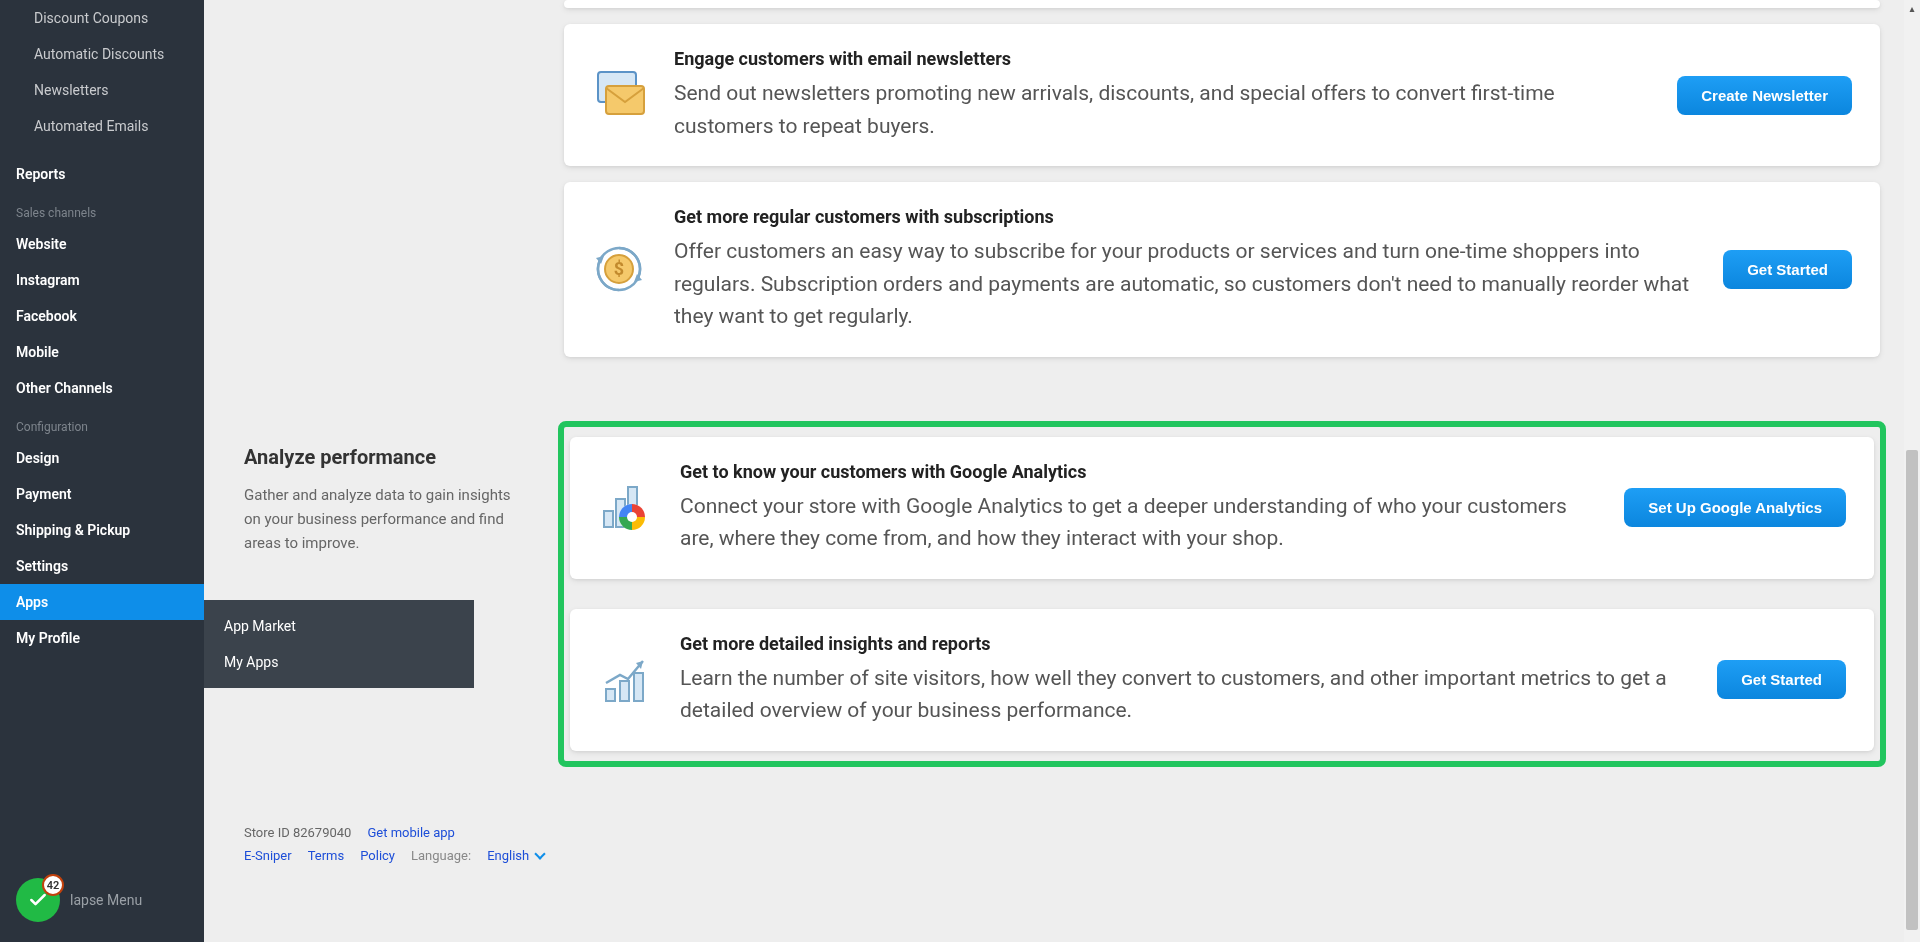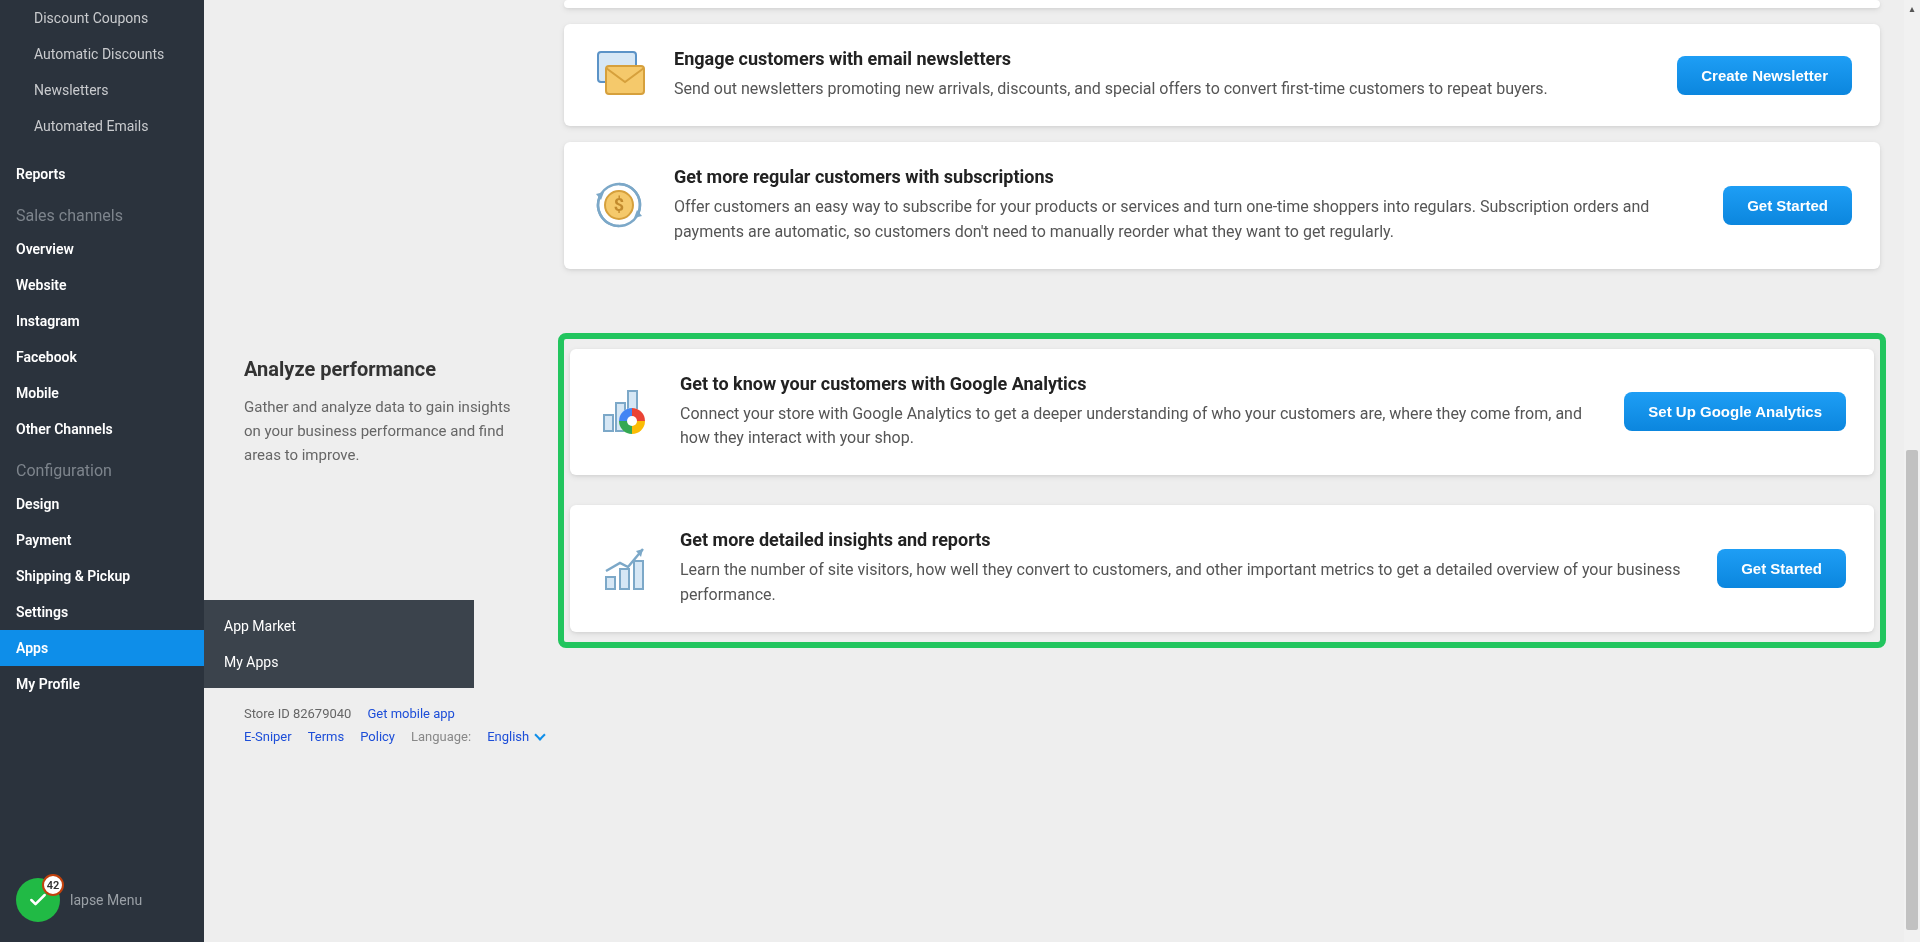--- a/index.html
+++ b/index.html
@@ -33,21 +33,21 @@
     }
     .sidebar-subitem {
       padding: 10px 16px 10px 34px;
       font-size: 14px;
       color: #c9cbce;
       cursor: pointer;
       font-weight: 400;
     }
     .sidebar-section-header {
       padding: 14px 16px 6px;
-      font-size: 16px;
+      font-size: 12px;
       color: #7d848c;
       font-weight: 400;
     }
     .sidebar-item.active {
       background: #0e8ee9;
       color: #fff;
     }
     .flyout {
       position: fixed;
       left: 204px;
@@ -155,21 +155,21 @@
     .card-content {
       flex: 1;
     }
     .card-title {
       font-size: 18px;
       font-weight: 700;
       color: #222;
       margin-bottom: 8px;
     }
     .card-desc {
-      font-size: 16px;
+      font-size: 21px;
       color: #555;
       line-height: 1.55;
     }
     .btn {
       background: #0e8ee9;
       color: #fff;
       border: none;
       padding: 11px 24px;
       border-radius: 8px;
       font-size: 15px;
@@ -273,21 +273,20 @@
 <div class="sidebar">
   <div class="sidebar-subitem">Discount Coupons</div>
   <div class="sidebar-subitem">Automatic Discounts</div>
   <div class="sidebar-subitem">Newsletters</div>
   <div class="sidebar-subitem">Automated Emails</div>
 
   <div style="height:12px"></div>
   <div class="sidebar-item">Reports</div>
 
   <div class="sidebar-section-header">Sales channels</div>
-  <div class="sidebar-item">Overview</div>
   <div class="sidebar-item">Website</div>
   <div class="sidebar-item">Instagram</div>
   <div class="sidebar-item">Facebook</div>
   <div class="sidebar-item">Mobile</div>
   <div class="sidebar-item">Other Channels</div>
 
   <div class="sidebar-section-header">Configuration</div>
   <div class="sidebar-item">Design</div>
   <div class="sidebar-item">Payment</div>
   <div class="sidebar-item">Shipping &amp; Pickup</div>

